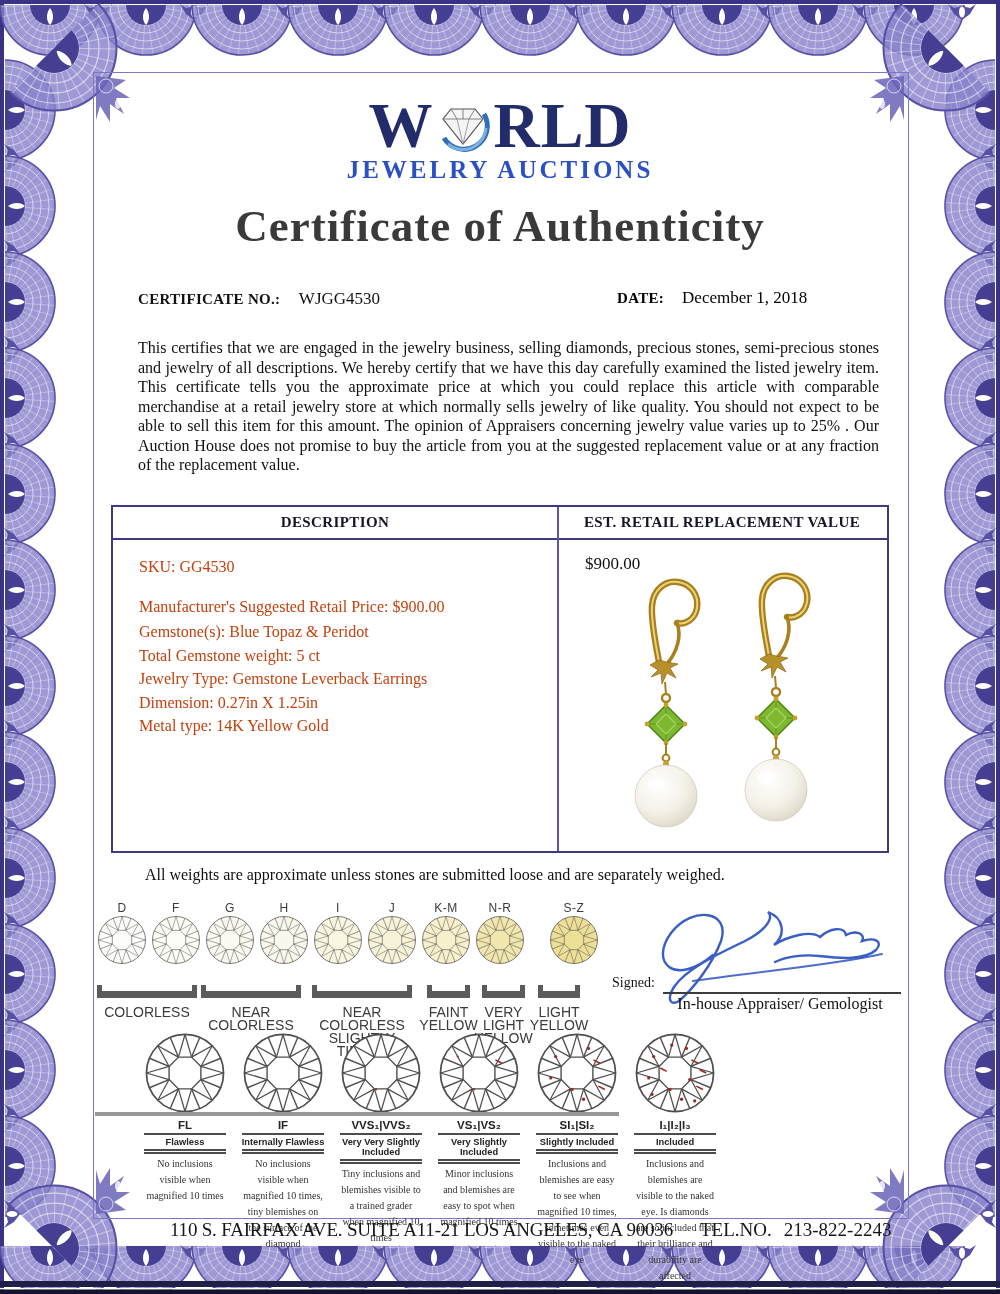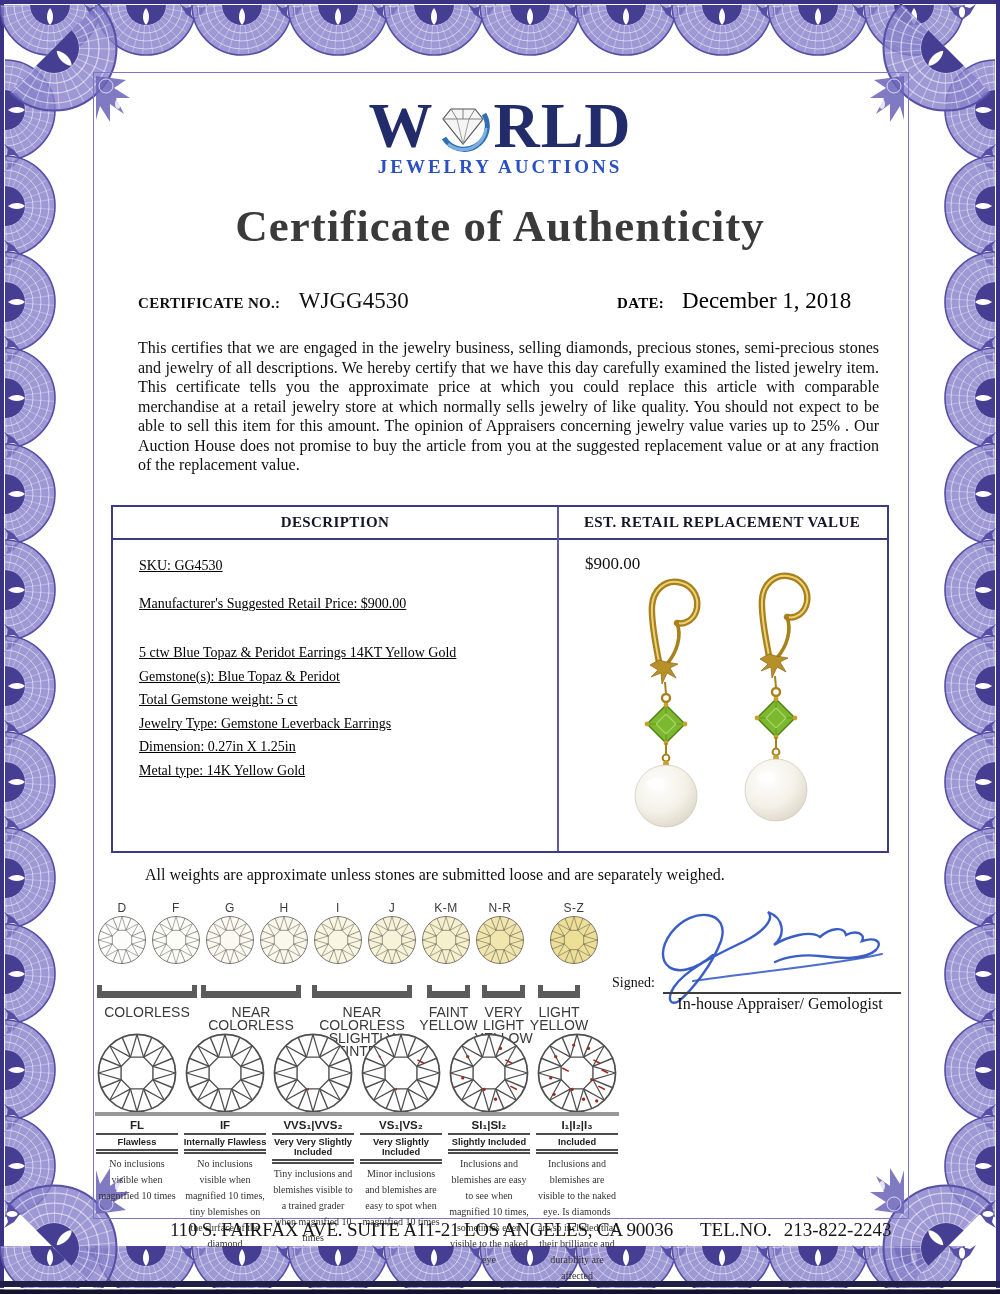--- a/index.html
+++ b/index.html
@@ -8,46 +8,46 @@
   .abs{position:absolute;}
   #borderArt{left:0;top:0;width:1000px;height:1294px;z-index:0;}
   .inner-frame{left:93px;top:72px;width:814px;height:1145px;border:1.5px solid #7d76c4;z-index:1;}
   .content{position:absolute;left:0;top:0;width:1000px;height:1294px;z-index:2;}
 
   
   .logo{position:absolute;left:0;top:94px;width:1000px;display:flex;justify-content:center;align-items:center;}
   .lw{font-weight:bold;font-size:64px;line-height:64px;color:#232c6b;letter-spacing:1px;}
   .ldia{display:inline-block;width:58px;height:56px;margin:0 1px;}
   .logo-sub{position:absolute;left:0;top:156px;width:1000px;text-align:center;
-            font-weight:bold;font-size:19px;color:#2a50c4;letter-spacing:3px;}
+            font-weight:bold;font-size:25px;color:#2a50c4;letter-spacing:3px;}
 
   .title{position:absolute;left:0;top:200px;width:1000px;margin:0;text-align:center;
          font-weight:bold;font-size:45px;color:#3a3a3a;letter-spacing:1px;}
 
   .certrow{position:absolute;left:138px;top:288px;width:740px;font-size:18px;color:#111;}
   .lbl{font-weight:bold;font-size:15px;letter-spacing:.3px;}
-  .cval{font-size:23px;margin-left:14px;}
+  .cval{font-size:17px;margin-left:14px;}
   .daterow{position:absolute;left:617px;top:288px;}
 
   .intro{position:absolute;left:138px;top:338px;width:741px;margin:0;
          font-size:16px;line-height:19.5px;color:#101010;text-align:justify;}
 
   
   .tbl{position:absolute;left:111px;top:505px;width:778px;height:348px;
        border:2px solid #3b3b7d;box-sizing:border-box;}
   .th{position:absolute;top:0;height:31px;line-height:31px;text-align:center;
       font-weight:bold;font-size:15px;color:#14142a;letter-spacing:.4px;}
   .th1{left:0;width:444px;}
   .th2{left:444px;width:330px;}
   .tbl .hline{position:absolute;left:0;top:31px;width:774px;height:2px;background:#3b3b7d;}
   .tbl .vline{position:absolute;left:444px;top:0;width:2px;height:344px;background:#5d57a8;}
   .cell-desc{position:absolute;left:0;top:33px;width:444px;padding:18px 8px 0 26px;box-sizing:border-box;
-             font-size:14px;color:#000000;text-decoration:underline;}
+             font-size:16px;color:#c2410c;}
   .cell-desc .sku{margin-bottom:22px;}
-  .cell-desc .msrp{margin-bottom:29px;}
+  .cell-desc .msrp{margin-bottom:4px;}
   .cell-desc .dline{line-height:23.5px;}
   .cell-val{position:absolute;left:446px;top:33px;width:276px;height:311px;}
   .price{position:absolute;left:26px;top:14px;font-size:17px;color:#101010;}
   .earrings{position:absolute;left:60px;top:30px;}
 
   .weights{position:absolute;left:145px;top:866px;font-size:16px;color:#101010;}
 
   
   .colorchart{position:absolute;left:95px;top:898px;width:500px;height:152px;
               font-family:"Liberation Sans",sans-serif;}
@@ -64,21 +64,21 @@
 
   
   .sig{position:absolute;left:605px;top:895px;width:300px;height:120px;}
   .signedlbl{position:absolute;left:7px;top:80px;font-size:14px;color:#111;}
   .sigline{position:absolute;left:58px;top:97px;width:238px;height:1.5px;background:#3c3c3c;}
   .sigtitle{position:absolute;left:50px;top:100px;width:250px;text-align:center;font-size:16px;color:#101010;}
   .sigpath{position:absolute;left:30px;top:-4px;}
 
   
   .claritychart{position:absolute;left:95px;top:1032px;width:524px;font-family:"Liberation Sans",sans-serif;}
-  .krow{display:flex;gap:4px;}
+  .krow{display:flex;gap:14px;padding-left:48px;}
   .kcol{width:86px;text-align:center;}
   .kdia{display:block;width:84px;height:80px;margin:0 auto;}
   .kfull{position:absolute;left:0;top:80px;width:524px;height:3.5px;background:#989898;}
   .klabel{margin-top:7px;font-size:11.5px;font-weight:bold;color:#222;}
   .l1{height:2px;background:#4c4c4c;margin:2px 1px;}
   .kname{font-size:9.3px;font-weight:bold;color:#222;}
   .l2{height:5px;border-top:2px solid #4c4c4c;border-bottom:2px solid #4c4c4c;box-sizing:border-box;margin:2px 1px;}
   .kdesc{font-size:10px;line-height:16px;color:#333;padding:0 1px;font-family:Liberation Serif, serif;}
 
   
@@ -270,21 +270,20 @@
 
     <div class="tbl">
       <div class="th th2">EST. RETAIL REPLACEMENT VALUE</div>
       <div class="th th1">DESCRIPTION</div>
       <div class="hline"></div>
       <div class="vline"></div>
 
       <div class="cell-desc">
         <div class="sku">SKU: GG4530</div>
         <div class="msrp">Manufacturer's Suggested Retail Price: $900.00</div>
-        <div class="dline">5 ctw Blue Topaz &amp; Peridot Earrings 14KT Yellow Gold</div>
         <div class="dline">Gemstone(s): Blue Topaz &amp; Peridot</div>
         <div class="dline">Total Gemstone weight: 5 ct</div>
         <div class="dline">Jewelry Type: Gemstone Leverback Earrings</div>
         <div class="dline">Dimension: 0.27in X 1.25in</div>
         <div class="dline">Metal type: 14K Yellow Gold</div>
       </div>
 
       <div class="cell-val">
         <div class="price">$900.00</div>
         <svg class="earrings" width="220" height="262" viewBox="0 0 220 262">

